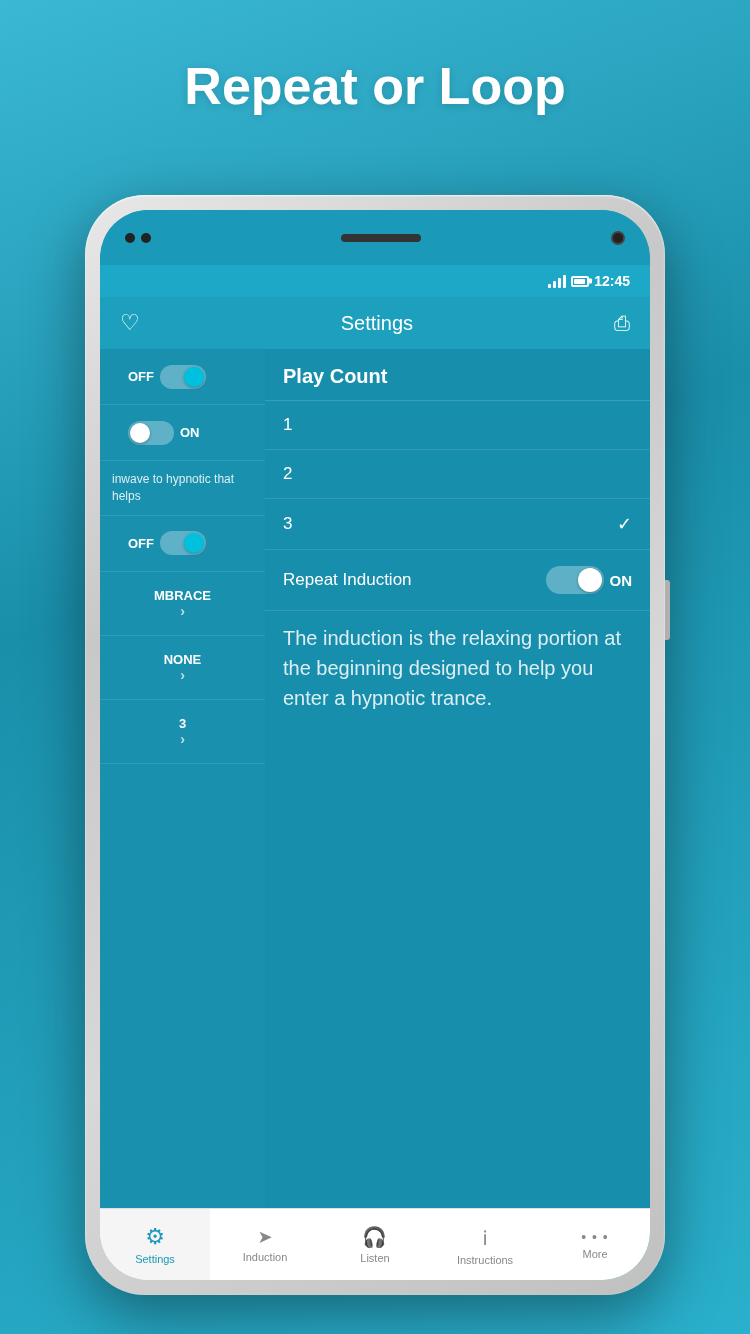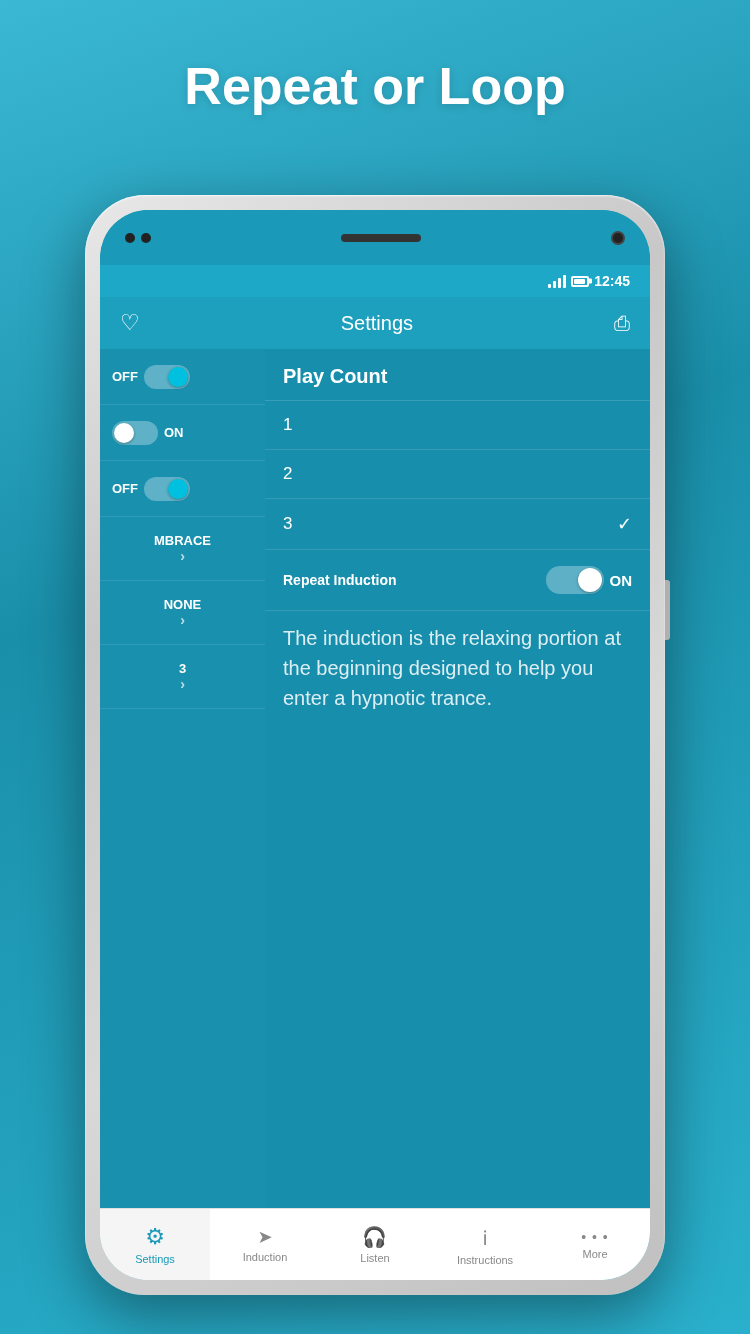--- a/index.html
+++ b/index.html
@@ -213,21 +213,21 @@
       width: 165px;
       background: rgba(25, 140, 170, 0.7);
       flex-shrink: 0;
       display: flex;
       flex-direction: column;
     }
 
     .left-row {
       display: flex;
       align-items: center;
-      padding: 14px 12px;
+      padding: 14px 28px;
       border-bottom: 1px solid rgba(255,255,255,0.1);
       min-height: 56px;
     }
 
     .toggle-container {
       display: flex;
       align-items: center;
       gap: 6px;
     }
 
@@ -338,22 +338,22 @@
     .repeat-induction-row {
       display: flex;
       align-items: center;
       justify-content: space-between;
       padding: 16px 18px;
       border-bottom: 1px solid rgba(255,255,255,0.12);
     }
 
     .repeat-label {
       color: white;
-      font-size: 14px;
-      font-weight: 700;
+      font-size: 17px;
+      font-weight: 400;
     }
 
     .toggle-row-right {
       display: flex;
       align-items: center;
       gap: 6px;
     }
 
     .toggle-large {
       width: 58px;
@@ -503,20 +503,25 @@
 
           <div class="left-row">
             <div class="toggle-container">
               <div class="toggle on">
                 <div class="toggle-knob left"></div>
               </div>
               <span class="toggle-label">ON</span>
             </div>
           </div>
 
+          <div class="text-snippet">
+            <span>inwave
+to hypnotic
+that helps</span>
+          </div>
 
           <div class="left-row">
             <div class="toggle-container">
               <span class="toggle-label">OFF</span>
               <div class="toggle off">
                 <div class="toggle-knob right"></div>
               </div>
             </div>
           </div>
 

